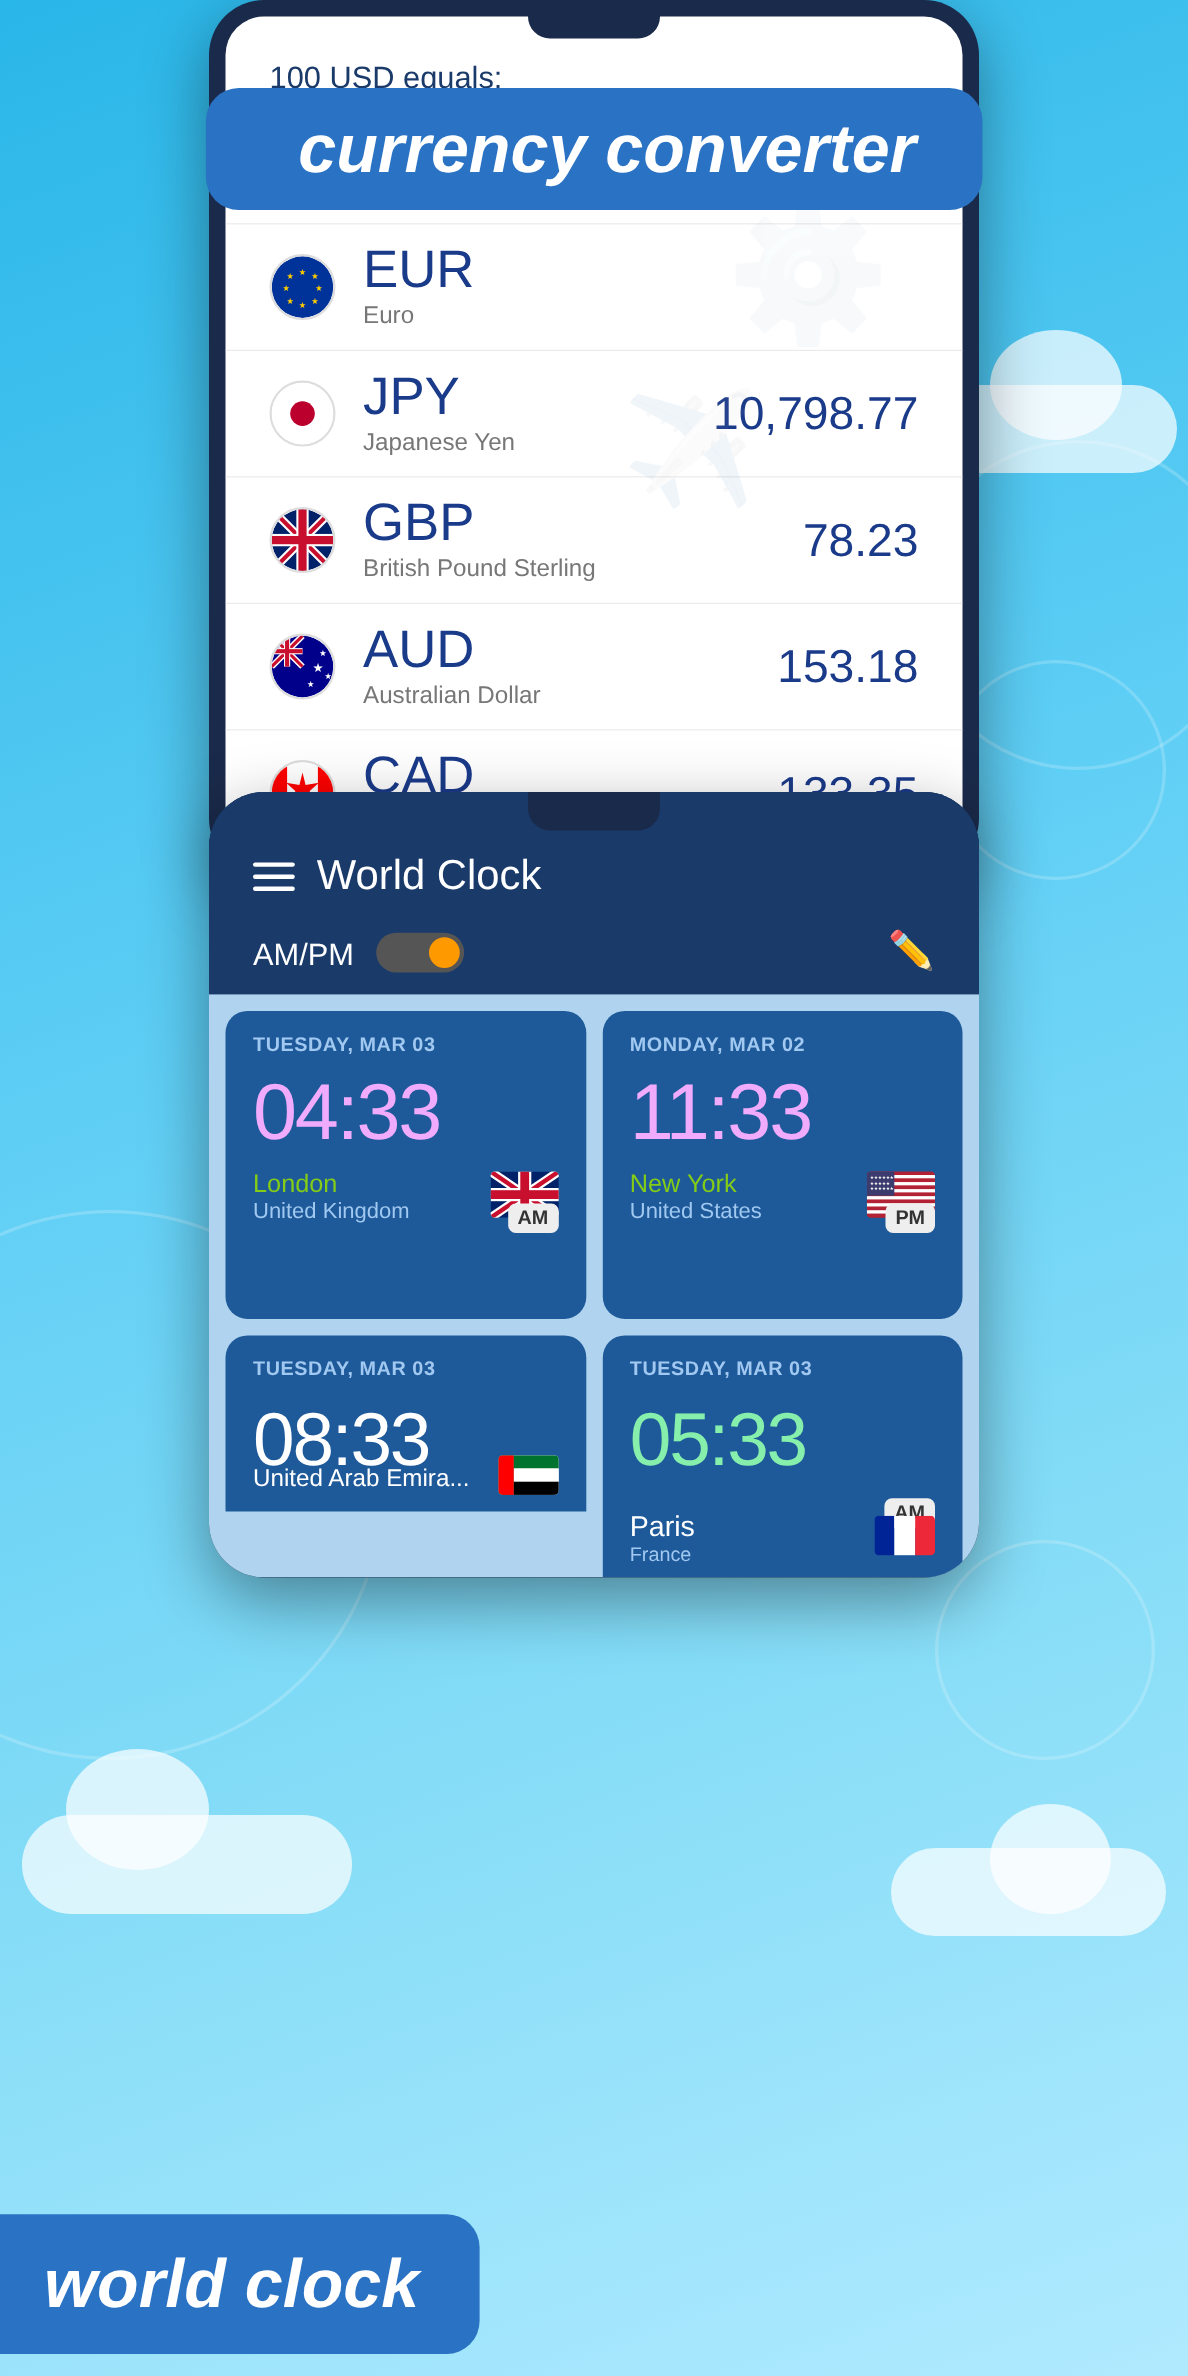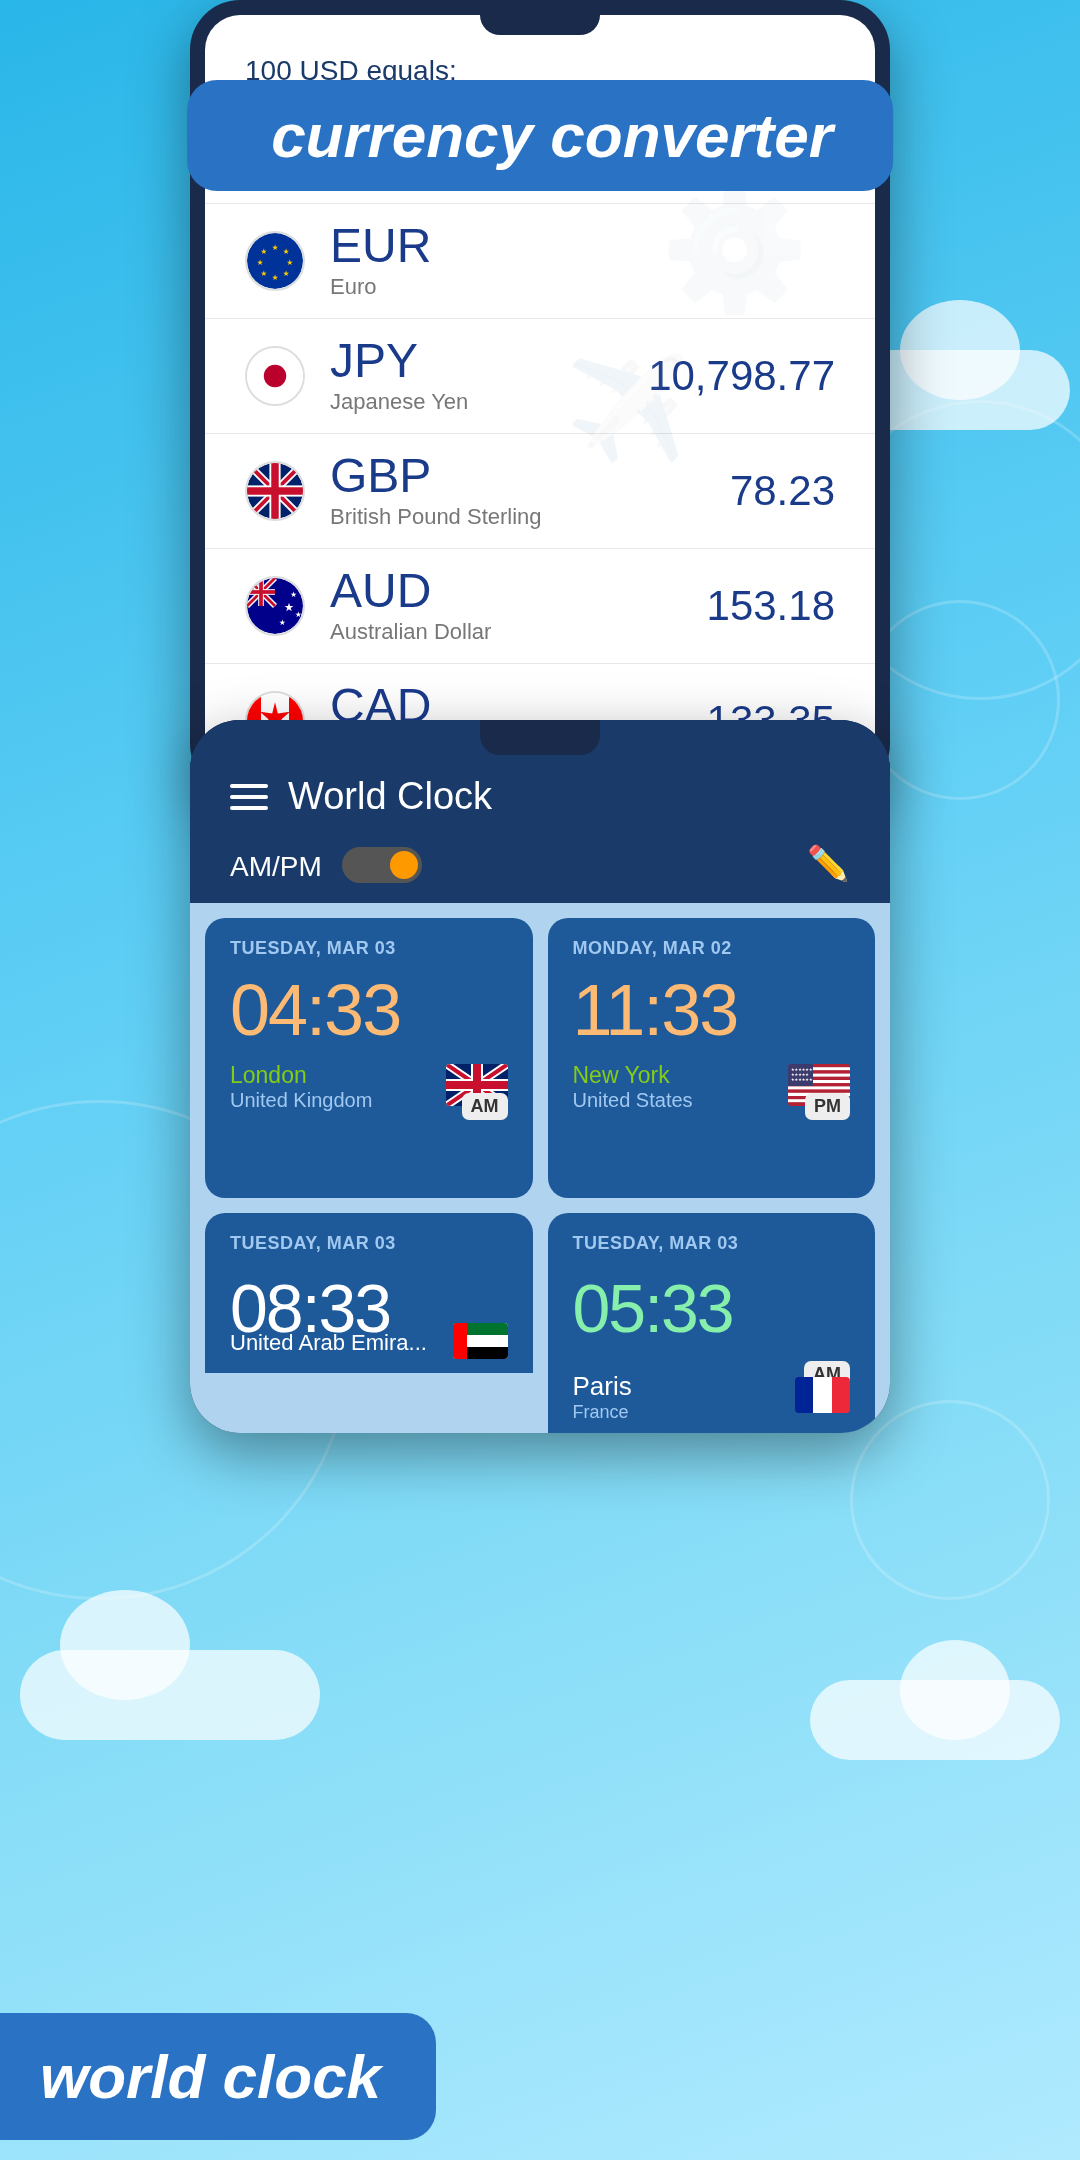--- a/index.html
+++ b/index.html
@@ -209,21 +209,21 @@
     .clock-card-date {
       font-size: 18px;
       font-weight: 700;
       color: #a0c8f0;
       letter-spacing: 0.5px;
       margin-bottom: 15px;
     }
     .clock-card-time {
       font-size: 72px;
       font-weight: 300;
-      color: #fdba74;
+      color: #f0abfc;
       letter-spacing: -2px;
       line-height: 1;
       margin-bottom: 16px;
     }
     .clock-card-footer {
       display: flex;
       align-items: center;
       justify-content: space-between;
       margin-top: 10px;
     }

